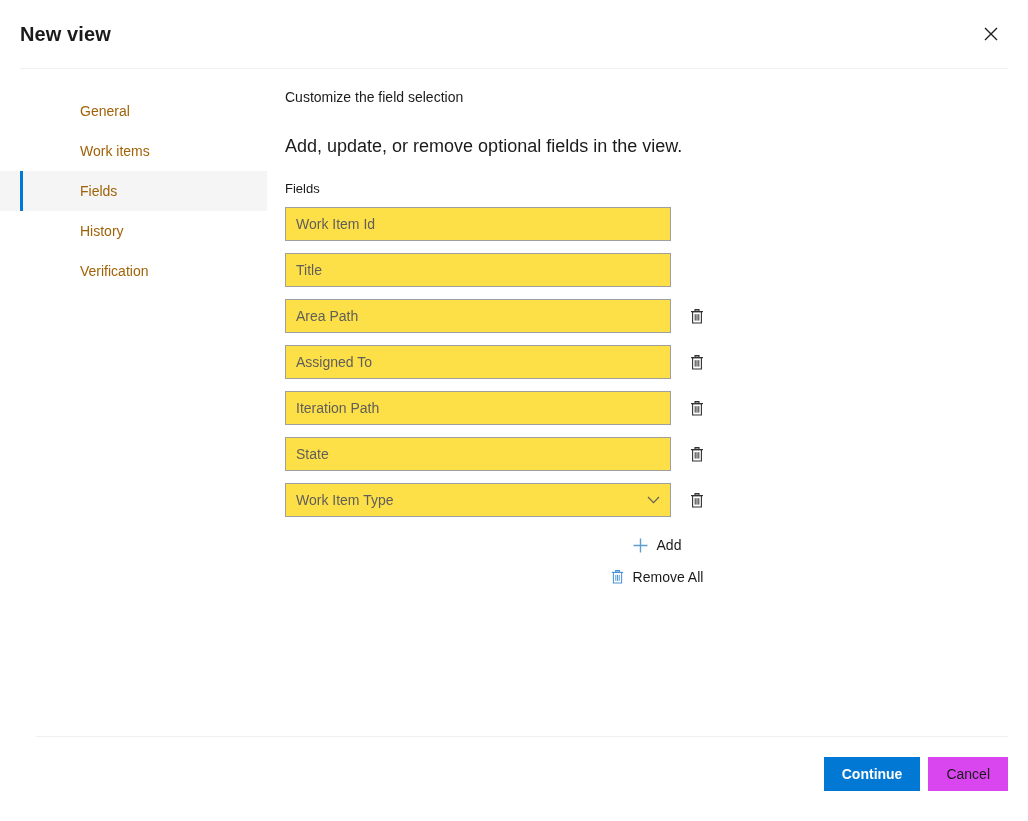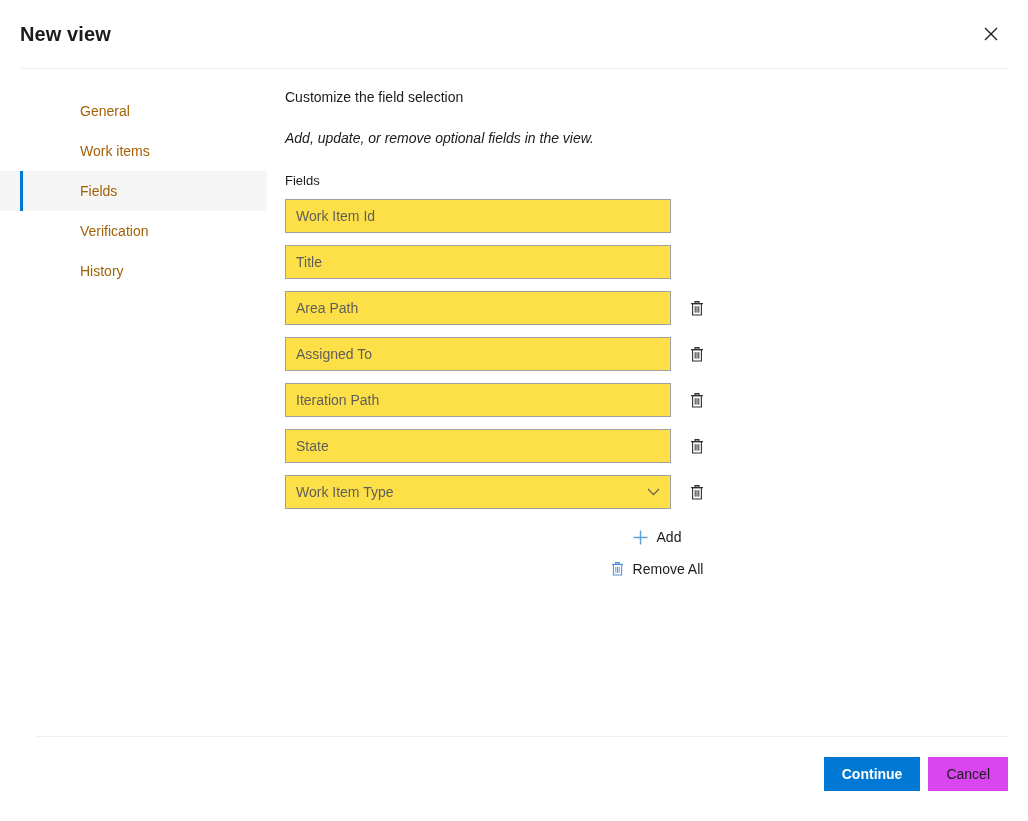--- a/index.html
+++ b/index.html
@@ -96,29 +96,28 @@
 
   
   .main {
     flex: 1 1 auto;
     padding-top: 18px;
     padding-left: 18px;
   }
   .section-title {
     font-size: 14px;
     color: #1b1b1b;
-    margin: 0 0 21px 0;
+    margin: 0 0 29px 0;
     line-height: 20px;
   }
   .section-desc {
-    font-size: 14px;
+    font-size: 18px;
     color: #1b1b1b;
     margin: 0 12px 24px 0;
     line-height: 20px;
-    font-style: italic;
   }
   .fields-label {
     font-size: 13px;
     color: #1b1b1b;
     margin-bottom: 9px;
     line-height: 18px;
   }
 
   .field-row {
     display: flex;
@@ -257,24 +256,24 @@
       <div class="nav-item">
         <span>General</span>
       </div>
       <div class="nav-item">
         <span>Work items</span>
       </div>
       <div class="nav-item selected">
         <span>Fields</span>
       </div>
       <div class="nav-item">
+        <span>History</span>
+      </div>
+      <div class="nav-item">
         <span>Verification</span>
-      </div>
-      <div class="nav-item">
-        <span>History</span>
       </div>
     </div>
 
     <div class="main">
       <div class="section-title">Customize the field selection</div>
       <div class="section-desc">Add, update, or remove optional fields in the view.</div>
       <div class="fields-label">Fields</div>
 
       <div class="fields-list">
 

